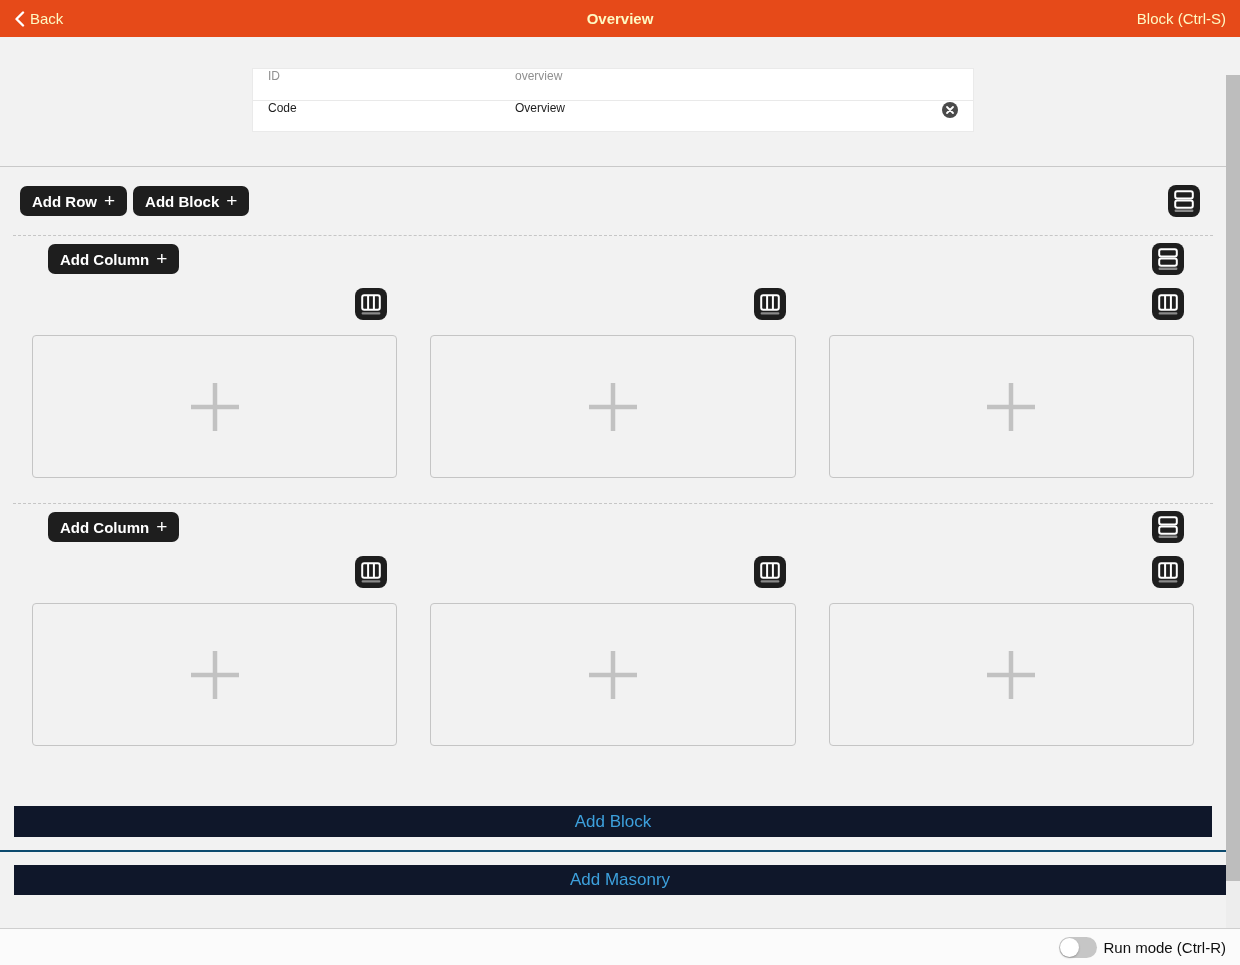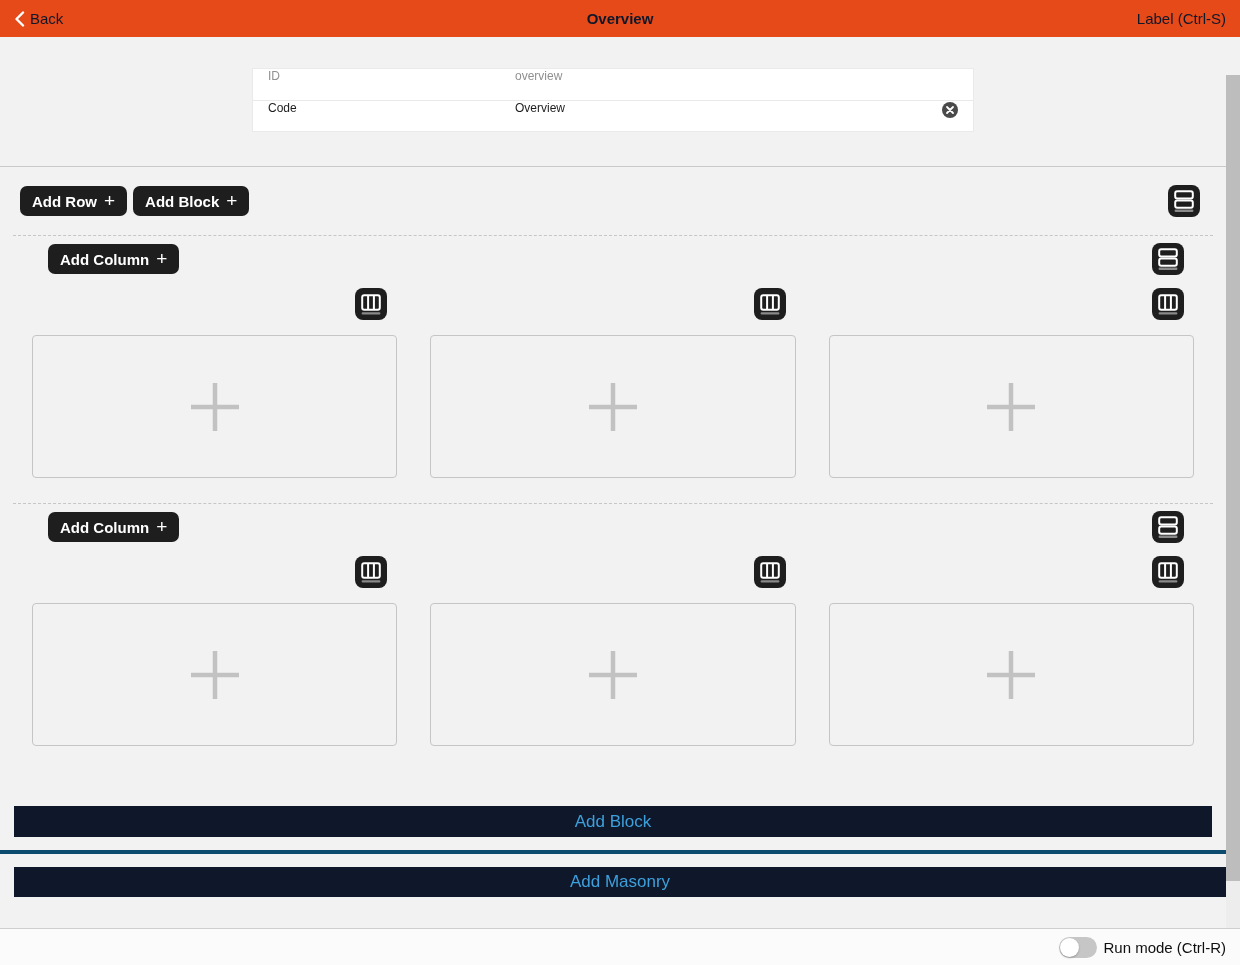--- a/index.html
+++ b/index.html
@@ -6,21 +6,21 @@
   html, body { width: 1240px; height: 965px; overflow: hidden; }
   body {
     font-family: "Liberation Sans", "DejaVu Sans", sans-serif;
     background: #F2F2F2;
     color: #1d1d1d;
     position: relative;
   }
 
   
   .topbar {
-    height: 37px; background: #E64A19; color: #0f172a;
+    height: 37px; background: #E64A19; color: #fef9c3;
     display: flex; align-items: center; padding: 0 14px;
     position: relative;
   }
   .back-btn { display: flex; align-items: center; gap: 5px; font-size: 15px; cursor: pointer; }
   .topbar-title {
     position: absolute; left: 0; right: 0; text-align: center;
     font-weight: bold; font-size: 15px; pointer-events: none;
   }
   .save-btn { margin-left: auto; font-size: 15px; cursor: pointer; position: relative; z-index: 1; }
 
@@ -44,21 +44,21 @@
     padding: 0 14px 0 15px; font-size: 12px; position: relative;
   }
   .form-row + .form-row { border-top: 1px solid #E9E9E9; }
   .form-row .lbl { width: 247px; flex: none; }
   .muted  { color: #909090; }
   .muted2 { color: #6F6F6F; }
   .strong { color: #1d1d1d; }
   .row-tail { margin-left: auto; display: flex; align-items: center; }
 
   
-  .builder { margin-top: 35px; border-top: 1px solid #C9C9C9; border-bottom: 4px solid #0c4a6e; width: 1240px; }
+  .builder { margin-top: 35px; border-top: 1px solid #C9C9C9; border-bottom: 2px solid #0c4a6e; width: 1240px; }
   .builder-inner { width: 1226px; }
   .toolbar { height: 68px; display: flex; align-items: center; gap: 6px; padding: 0 26px 0 20px; }
 
   .dark-btn {
     background: #1E1E1E; color: #fff; border: none; border-radius: 7px;
     height: 30px; padding: 0 12px; font-size: 15px; font-weight: bold;
     font-family: inherit; display: inline-flex; align-items: center; gap: 7px;
     cursor: pointer;
   }
   .dark-btn .plus { font-weight: 400; font-size: 19px; line-height: 1; position: relative; top: -1px; }
@@ -125,21 +125,21 @@
 <div class="app">
 
   <header class="topbar">
     <div class="back-btn">
       <svg width="11" height="16" viewBox="0 0 11 16">
         <polyline points="9,1.5 2.5,8 9,14.5" fill="none" stroke="#ffffff" stroke-width="2.4" stroke-linecap="round" stroke-linejoin="round"></polyline>
       </svg>
       <span>Back</span>
     </div>
     <div class="topbar-title">Overview</div>
-    <div class="save-btn">Label (Ctrl-S)</div>
+    <div class="save-btn">Block (Ctrl-S)</div>
   </header>
 
 
   <section class="form-area">
     <div class="card">
       <div class="form-row">
         <span class="lbl muted">ID</span>
         <span class="muted">overview</span>
       </div>
       <div class="form-row">

